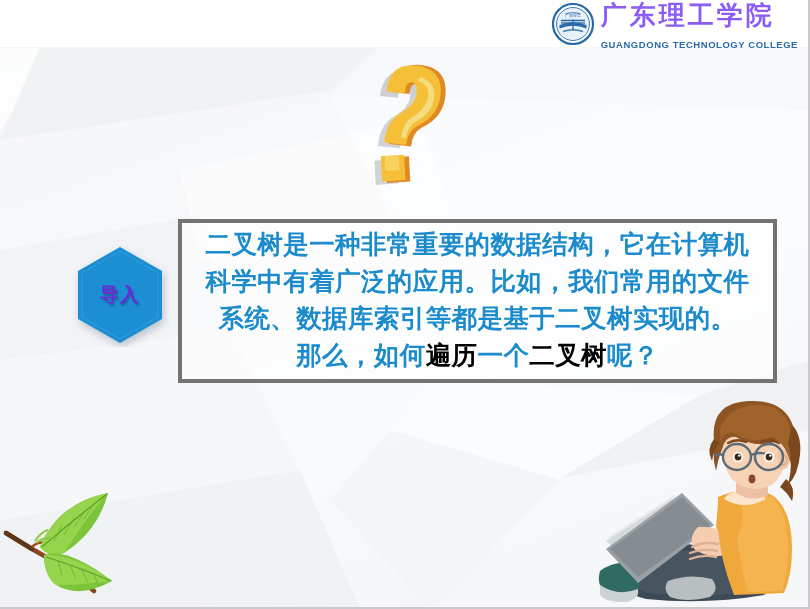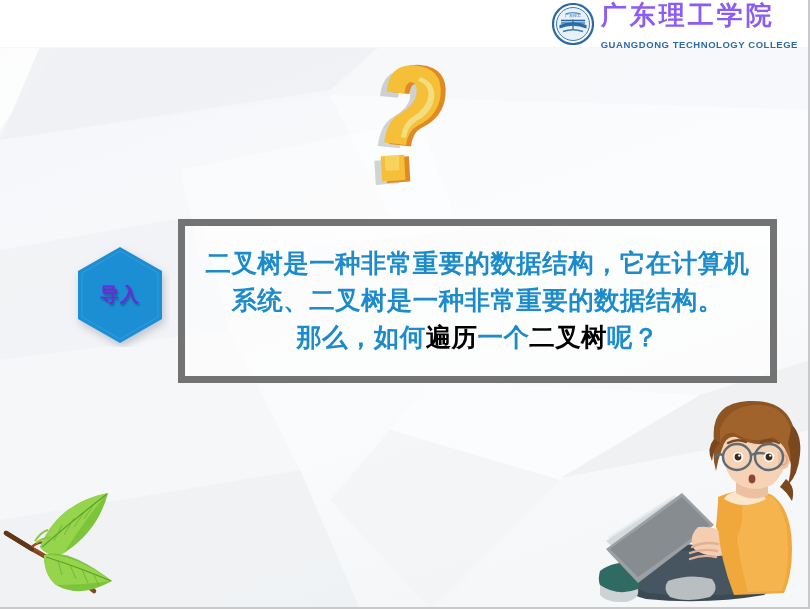--- a/index.html
+++ b/index.html
@@ -114,21 +114,21 @@
   }
 
   
   .textbox {
     position: absolute;
     left: 178px;
     top: 219px;
     width: 599px;
     height: 164px;
     box-sizing: border-box;
-    border: 7px solid #737373;
+    border: 4px solid #737373;
     background: rgba(255,255,255,0.55);
     display: flex;
     flex-direction: column;
     justify-content: center;
     align-items: center;
     padding: 4px 10px 6px;
   }
   .tb-line {
     font-family: "DejaVu Sans", "Liberation Sans", sans-serif;
     font-size: 25.5px;
@@ -239,21 +239,22 @@
         </filter>
       </defs>
       <polygon points="50,4 92,28 92,76 50,100 8,76 8,28" fill="#1a8fd4" filter="url(#hexshadow)" rx="6"></polygon>
       <polygon points="50,8 88,30 88,74 50,96 12,74 12,30" fill="none" stroke="#39a3e0" stroke-width="1" opacity="0.7"></polygon>
     </svg>
     <span class="hex-label">导入</span>
   </div>
 
   <div class="textbox">
     <div class="tb-line">二叉树是一种非常重要的数据结构，它在计算机</div>
-    <div class="tb-line">系统、二叉树是一种非常重要的数据结构。</div>
+    <div class="tb-line">科学中有着广泛的应用。比如，我们常用的文件</div>
+    <div class="tb-line">系统、数据库索引等都是基于二叉树实现的。</div>
     <div class="tb-line center"><span>那么，如何</span><span class="hl-red">遍历</span><span>一个</span><span class="hl-red">二叉树</span><span>呢？</span></div>
   </div>
 
   <div class="leaf-art">
     <svg viewBox="0 0 176 136" width="176" height="136">
 
       <path d="M4 64 L30 80 L62 98 L92 122" stroke="#7a4a22" stroke-width="4.5" fill="none" stroke-linecap="round"></path>
       <path d="M4 64 L30 80" stroke="#5d3717" stroke-width="4.5" stroke-linecap="round"></path>
 
       <path d="M30 78 q6 -6 14 -4" stroke="#a1471f" stroke-width="2.5" fill="none"></path>

